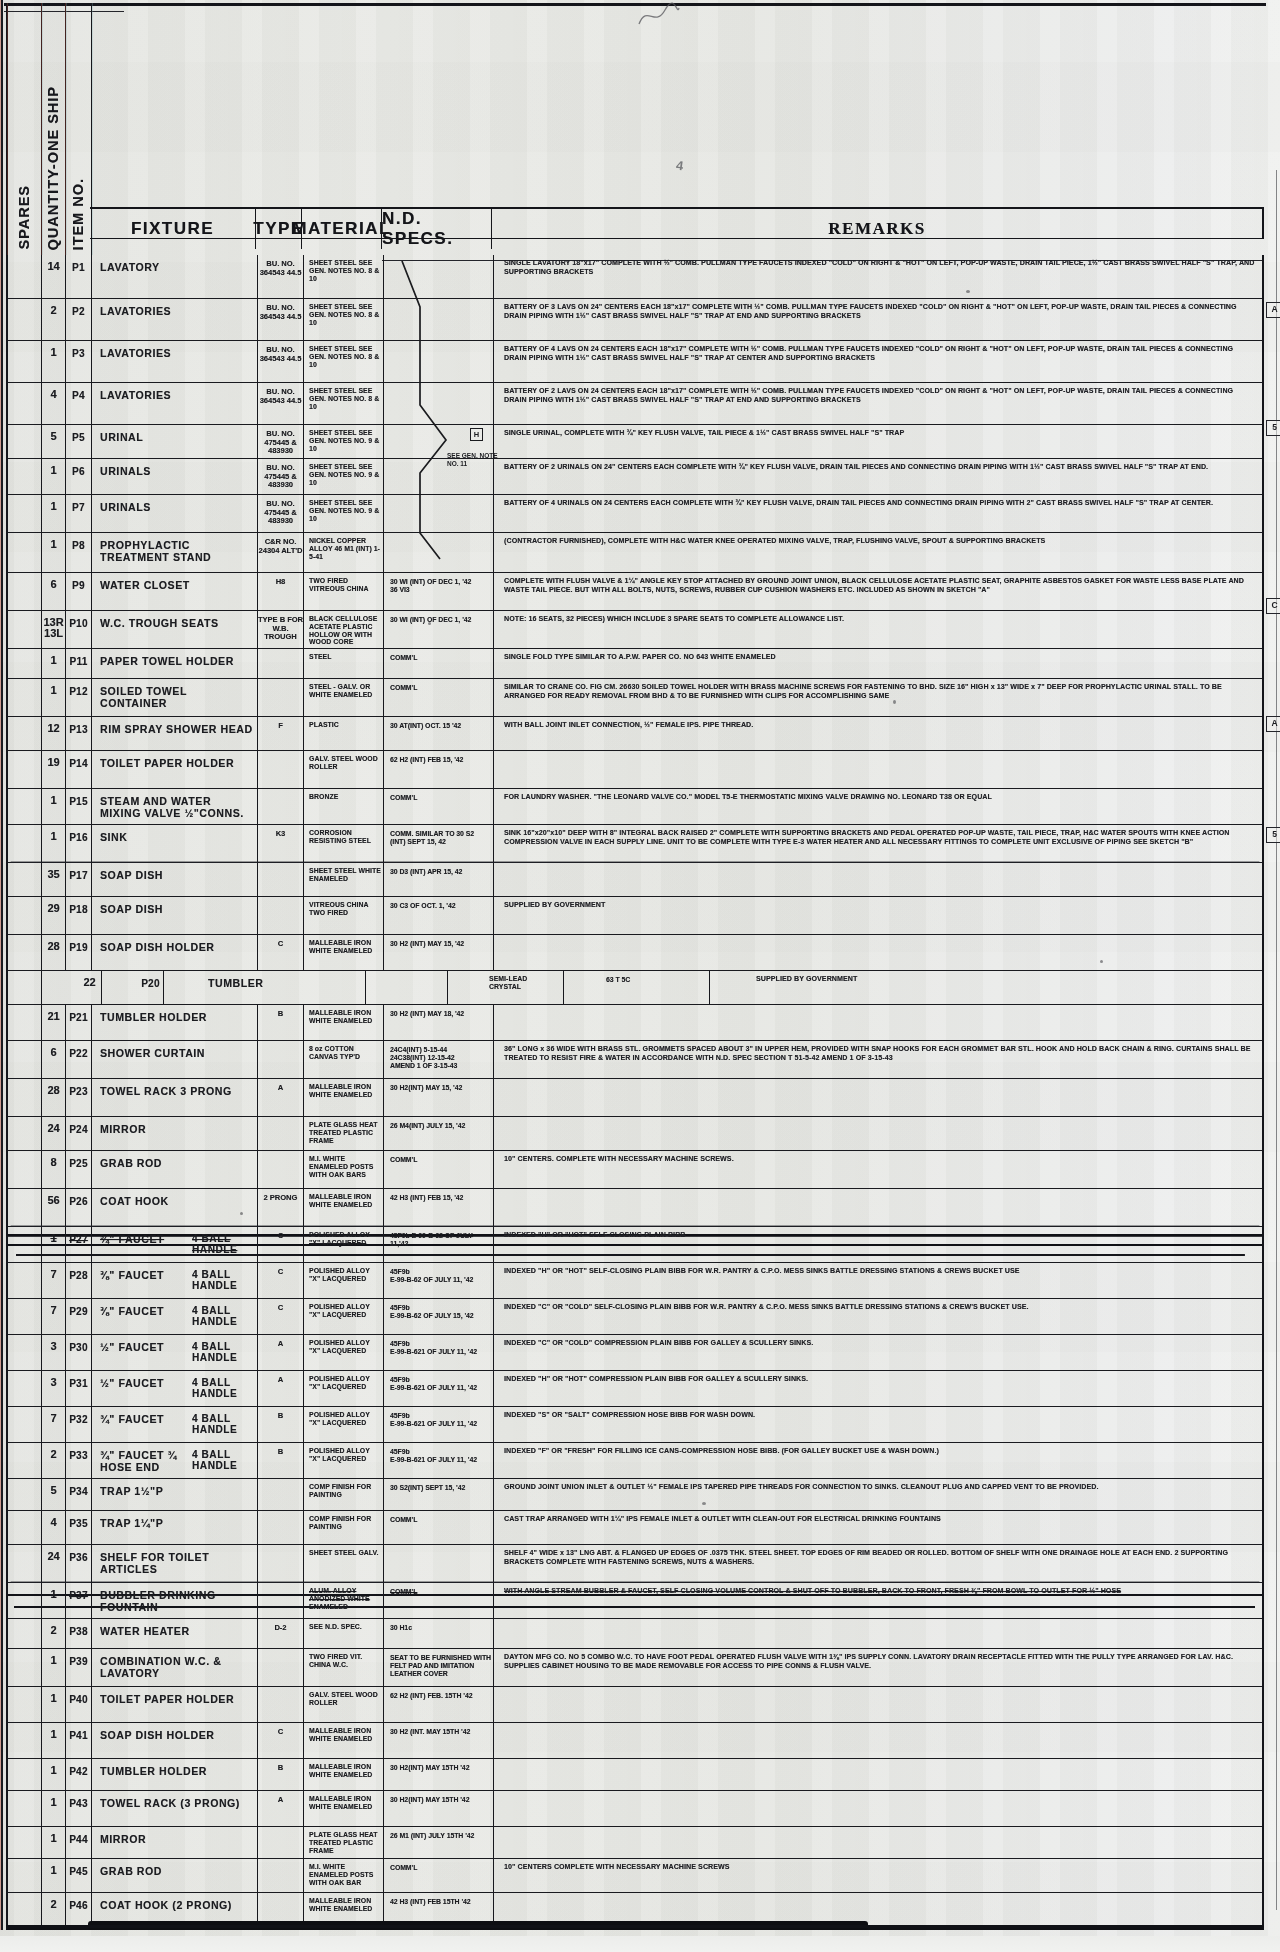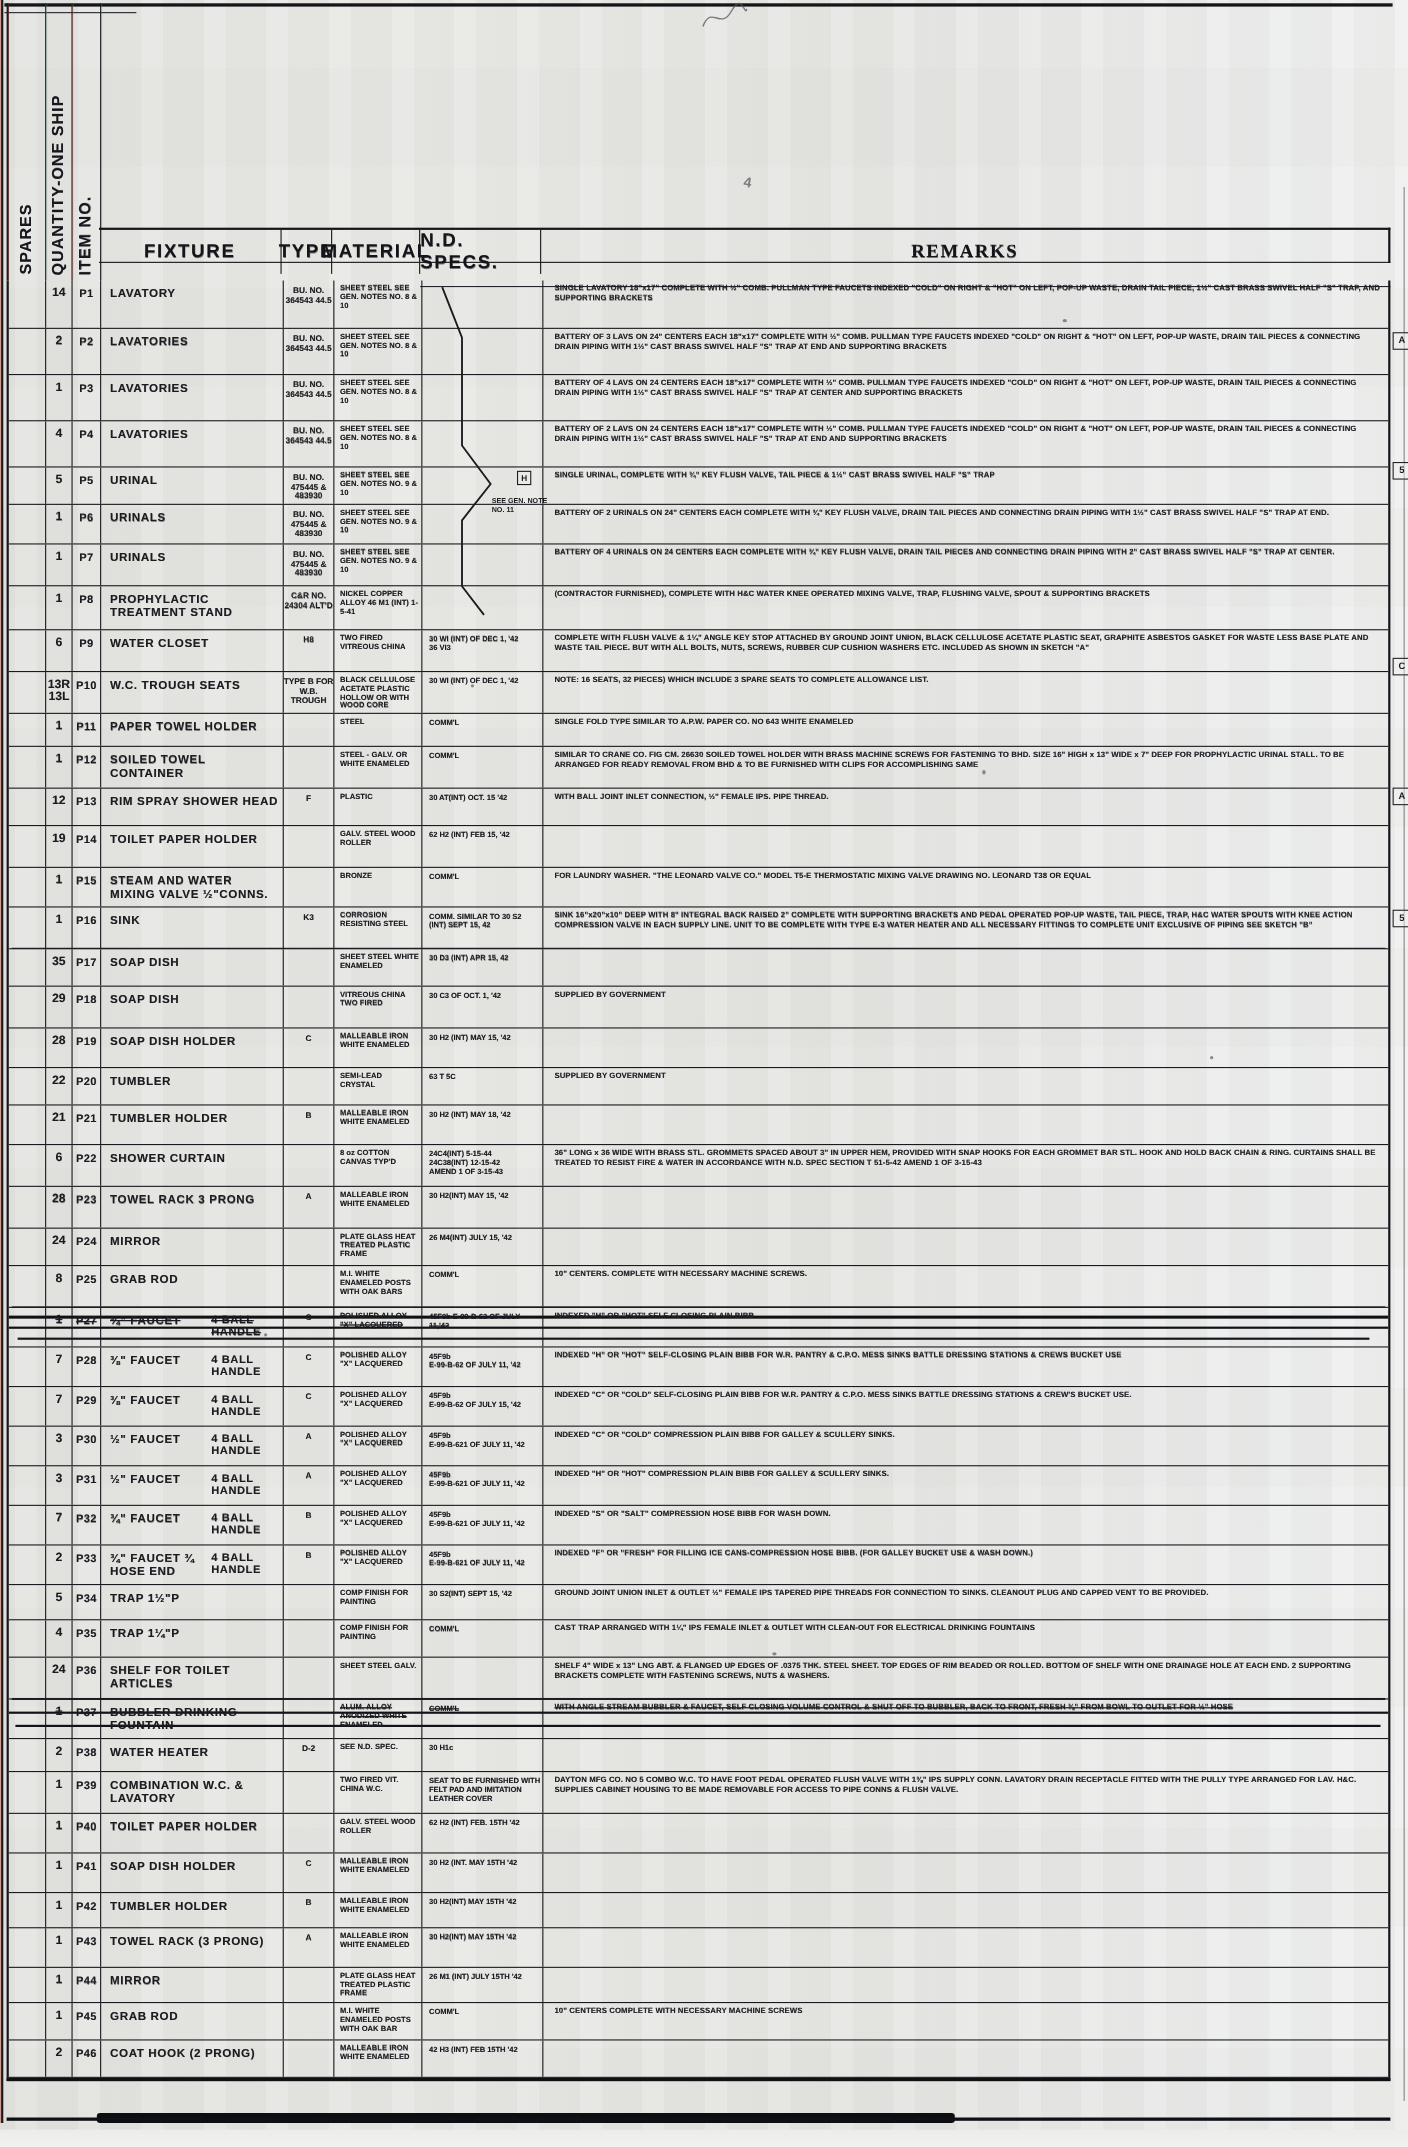--- a/index.html
+++ b/index.html
@@ -331,21 +331,21 @@
       <div class="tcell c-qty">28</div>
       <div class="tcell c-item">P19</div>
       <div class="tcell c-fix">
         <span class="fxname">SOAP DISH HOLDER</span>
       </div>
       <div class="tcell c-type">C</div>
       <div class="tcell c-mat">MALLEABLE IRON WHITE ENAMELED</div>
       <div class="tcell c-nd">30 H2 (INT) MAY 15, '42</div>
       <div class="tcell c-rem"></div>
     </div>
-    <div class="trow" style="min-height: 34px;">
+    <div class="trow" style="min-height: 34px; gap: 36px;">
       <div class="tcell c-spares"></div>
       <div class="tcell c-qty">22</div>
       <div class="tcell c-item">P20</div>
       <div class="tcell c-fix">
         <span class="fxname">TUMBLER</span>
       </div>
       <div class="tcell c-type"></div>
       <div class="tcell c-mat">SEMI-LEAD CRYSTAL</div>
       <div class="tcell c-nd">63 T 5C</div>
       <div class="tcell c-rem">SUPPLIED BY GOVERNMENT</div>
@@ -404,20 +404,32 @@
       <div class="tcell c-spares"></div>
       <div class="tcell c-qty">8</div>
       <div class="tcell c-item">P25</div>
       <div class="tcell c-fix">
         <span class="fxname">GRAB ROD</span>
       </div>
       <div class="tcell c-type"></div>
       <div class="tcell c-mat">M.I. WHITE ENAMELED POSTS WITH OAK BARS</div>
       <div class="tcell c-nd">COMM'L</div>
       <div class="tcell c-rem">10" CENTERS. COMPLETE WITH NECESSARY MACHINE SCREWS.</div>
+    </div>
+    <div class="trow" style="min-height: 38px;">
+      <div class="tcell c-spares"></div>
+      <div class="tcell c-qty">56</div>
+      <div class="tcell c-item">P26</div>
+      <div class="tcell c-fix">
+        <span class="fxname">COAT HOOK</span>
+      </div>
+      <div class="tcell c-type">2 PRONG</div>
+      <div class="tcell c-mat">MALLEABLE IRON WHITE ENAMELED</div>
+      <div class="tcell c-nd">42 H3 (INT) FEB 15, '42</div>
+      <div class="tcell c-rem"></div>
     </div>
     <div class="trow struck struck-heavy dbl" style="min-height: 36px;">
       <div class="tcell c-spares"></div>
       <div class="tcell c-qty">1</div>
       <div class="tcell c-item">P27</div>
       <div class="tcell c-fix">
         <span class="fxname">¾" FAUCET</span>
         <span class="fxright">4 BALL HANDLE</span>
       </div>
       <div class="tcell c-type">C</div>

